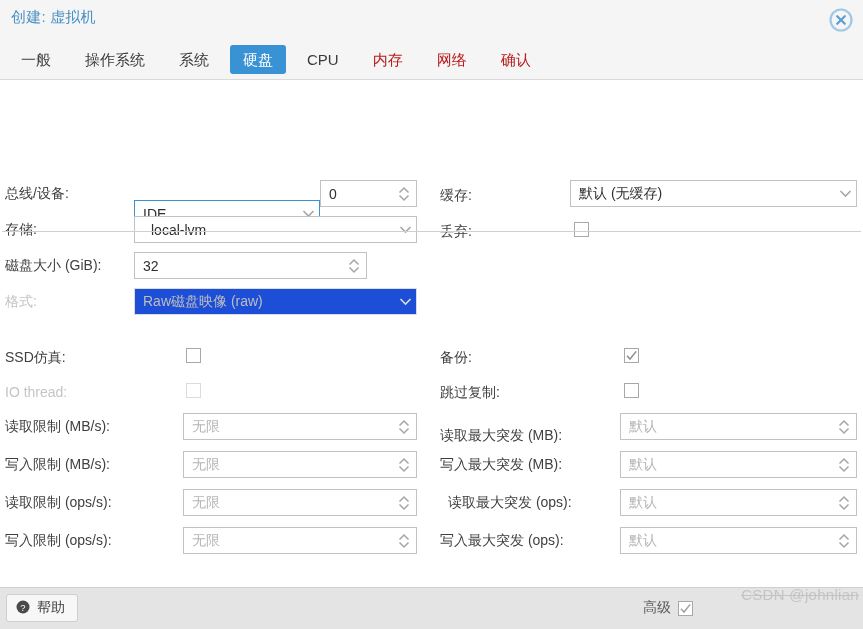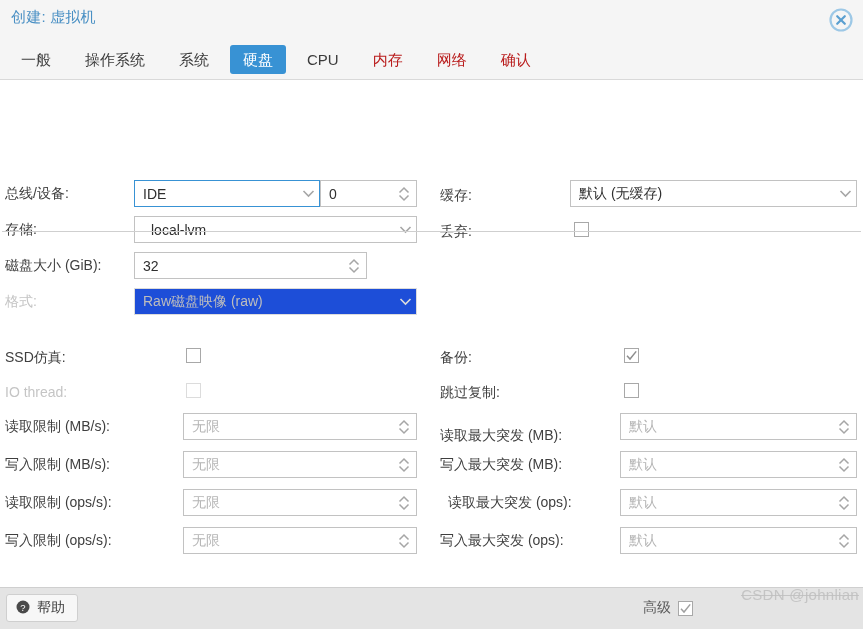--- a/index.html
+++ b/index.html
@@ -101,21 +101,21 @@
     height: 27px;
     border: 1px solid #c2c2c2;
     background: #ffffff;
     display: flex;
     align-items: center;
     font-size: 14px;
     color: #2f2f2f;
     padding-left: 8px;
     cursor: text;
   }
-  .ctl.focused { border-color: #3892d4; }
+  .ctl.focused { border-color: #3892d4; margin-top: 20px; }
   .ctl.disabled { background: #1d4ed8; color: #c5c5c5; border-color: #dcdcdc; cursor: default; }
   .ctl .val { flex: 1 1 auto; overflow: hidden; white-space: nowrap; }
   .ctl .val.ph { color: #b5b5b5; }
   .ctl .val.dim { color: #bdbdbd; }
 
   .caret {
     width: 22px; height: 100%;
     display: flex; align-items: center; justify-content: center;
     flex: 0 0 auto;
     cursor: pointer;

